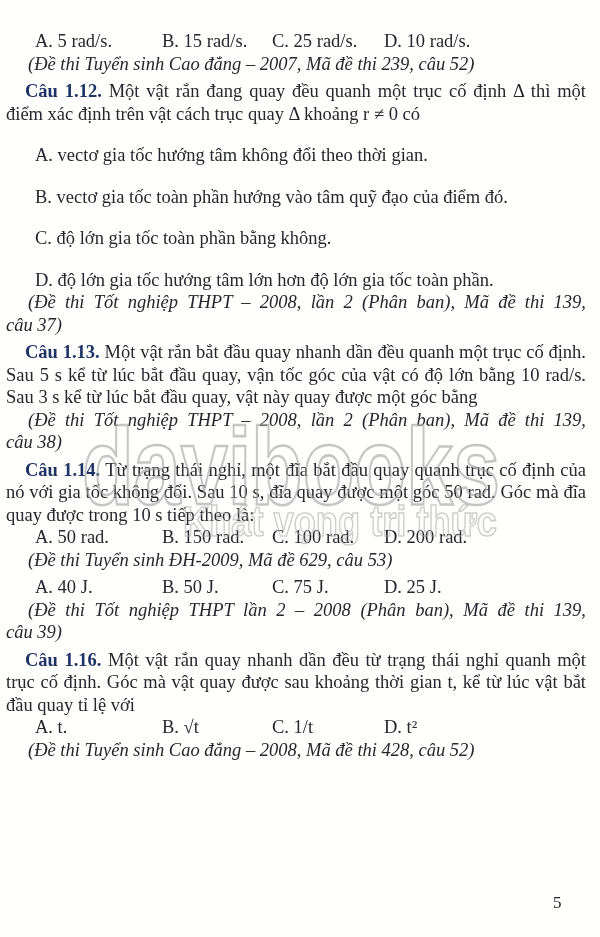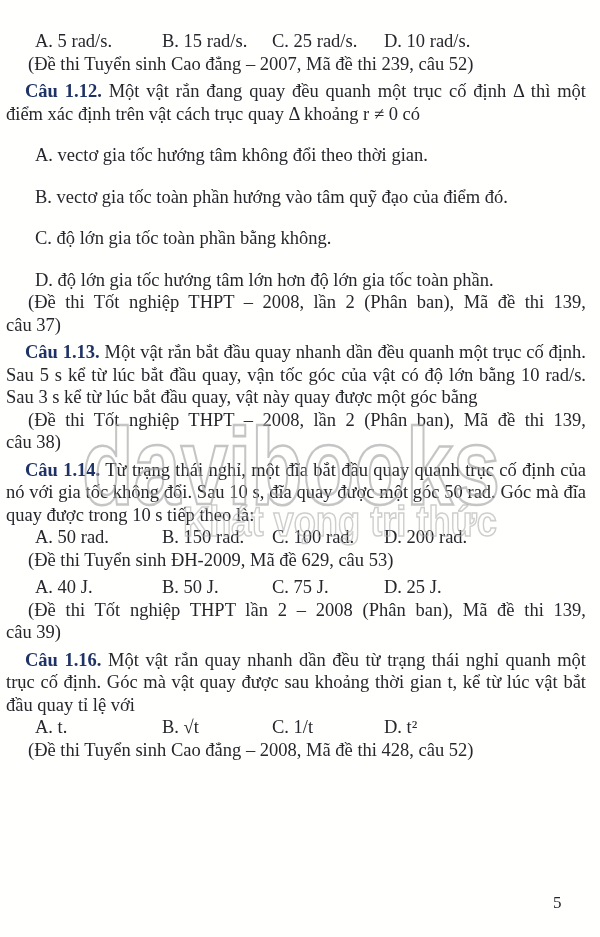--- a/index.html
+++ b/index.html
@@ -30,20 +30,21 @@
     display:grid;
     grid-template-columns:127px 110px 112px auto;
     padding-left:29px;
   }
   .opts-list .opt{
     display:block;
     padding-left:29px;
     margin-top:19px;
   }
   .source{
+    font-style:italic;
   }
   .src1{display:block;padding-left:22px;}
   .src2{display:block;}
   .src2:empty{display:none;}
   .jl{text-align:justify;text-align-last:justify;}
   .page-number{
     position:absolute;
     left:553px;top:892px;
     font-size:17px;
     color:#26272c;

